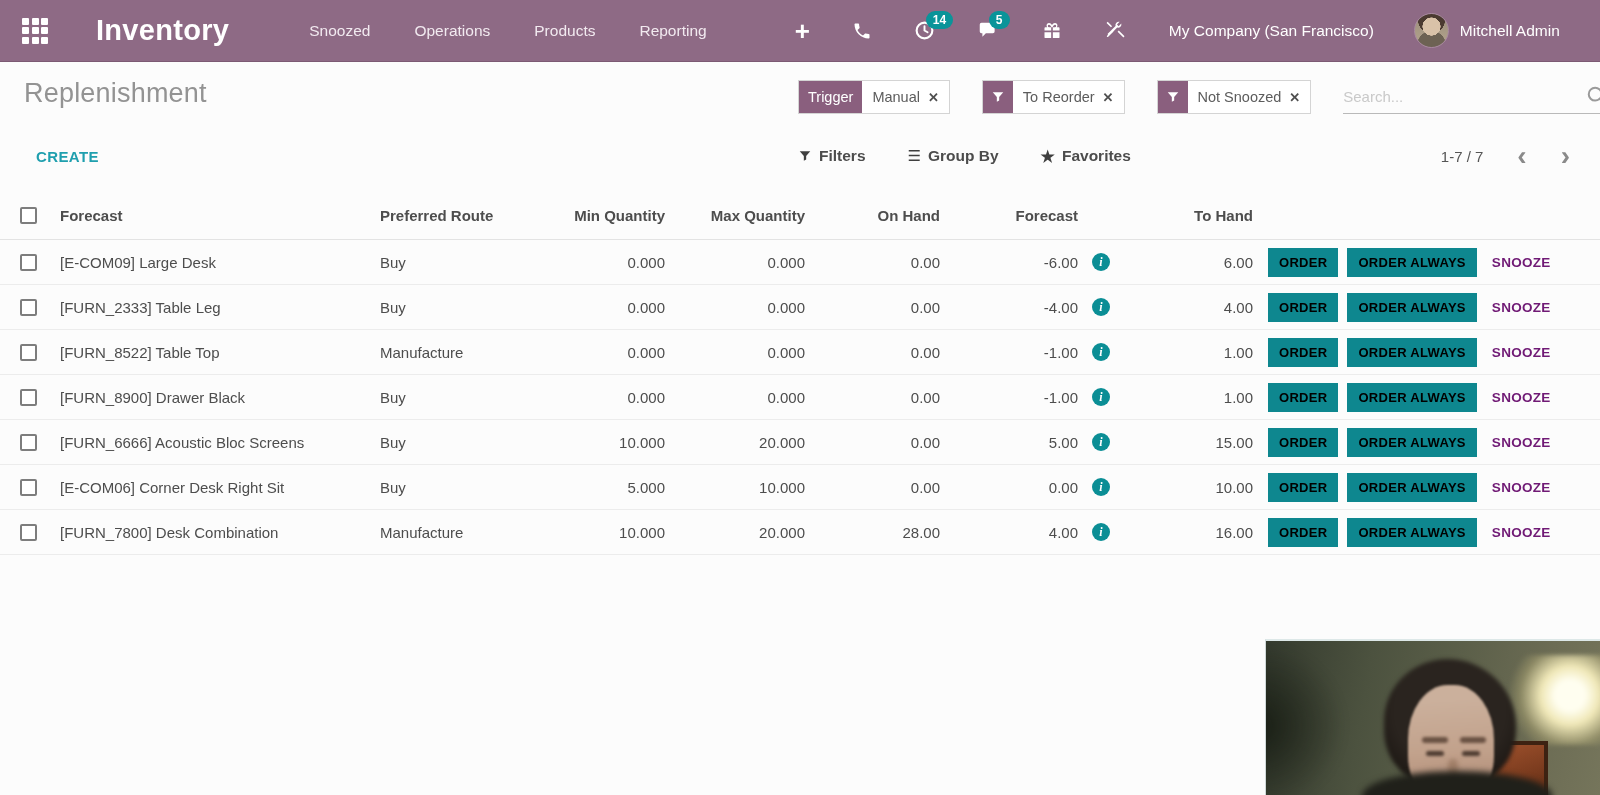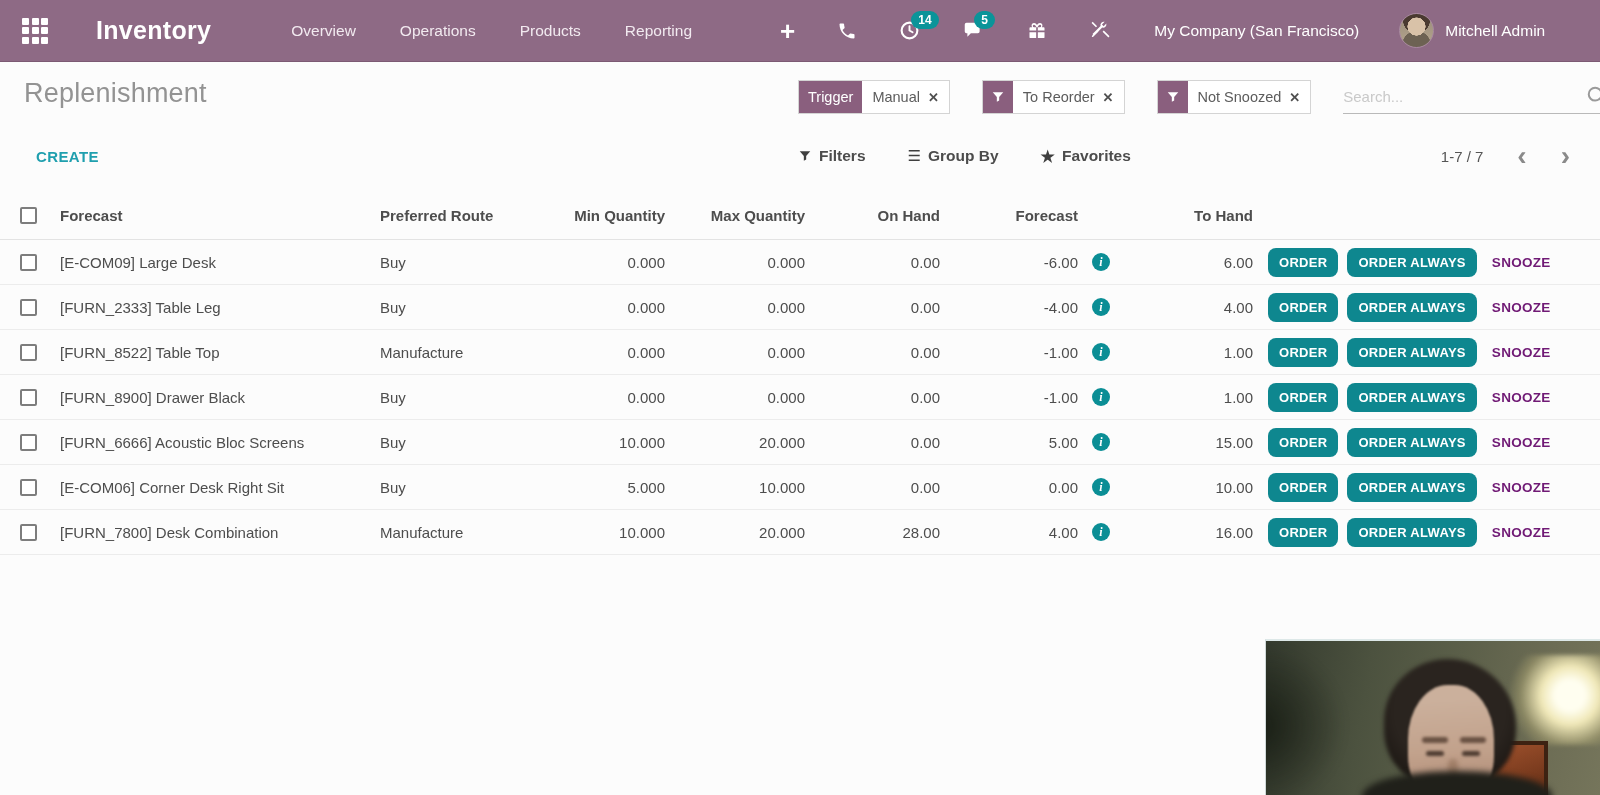--- a/index.html
+++ b/index.html
@@ -4,21 +4,21 @@
 <style>
   * { margin:0; padding:0; box-sizing:border-box; }
   html,body { width:1600px; height:795px; overflow:hidden; }
   body { font-family:"Liberation Sans", sans-serif; background:#fff; }
   .app { position:relative; width:1600px; height:795px; background:#fcfcfc; overflow:hidden; }
 
   
   .navbar { position:relative; height:62px; background:#8e6a85; display:flex; align-items:center; color:#fff; overflow:hidden; border-bottom:1px solid #7c5a73; }
   .apps-grid { width:26px; height:26px; margin-left:22px; display:grid; grid-template-columns:repeat(3,7px); grid-template-rows:repeat(3,7px); gap:2.5px; cursor:pointer; }
   .apps-grid span { background:#fff; border-radius:1px; }
-  .app-title { font-size:25px; font-weight:bold; margin-left:48px; letter-spacing:.3px; }
+  .app-title { font-size:29px; font-weight:bold; margin-left:48px; letter-spacing:.3px; }
   .nav-menu { display:flex; margin-left:80px; gap:44px; font-size:15.5px; color:#f2eaf0; }
   .nav-menu div { cursor:pointer; }
   .nav-right { display:flex; align-items:center; margin-left:46px; }
   .nav-icon { position:relative; margin-left:42px; display:flex; align-items:center; cursor:pointer; }
   .nav-icon svg { display:block; }
   .plus-glyph { font-size:26px; font-weight:bold; line-height:1; }
   .badge { position:absolute; top:-9px; left:12px; background:#0a9499; color:#fff; font-size:12px; font-weight:bold; border-radius:9px; padding:2px 7px; }
   .company { margin-left:44px; font-size:15.5px; white-space:nowrap; cursor:pointer; }
   .avatar { width:35px; height:35px; border-radius:50%; margin-left:40px; flex:none; cursor:pointer;
     background:
@@ -59,21 +59,21 @@
   .table { margin-top:14px; }
   .trow { display:grid; grid-template-columns:60px 320px 165px 120px 140px 135px 138px 40px 135px 1fr; align-items:center; height:45px; border-bottom:1px solid #ececec; background:#fcfcfc; }
   .trow.head { height:48px; border-bottom:1px solid #e3e3e3; font-weight:bold; color:#3f3f3f; }
   .cell { font-size:15px; color:#4d4d4d; }
   .num { text-align:right; }
   .checkbox { width:17px; height:17px; border:2px solid #7d7d7d; border-radius:2px; margin-left:20px; background:#fff; cursor:pointer; }
   .head .cell { font-size:15px; }
   .info-icon { width:18px; height:18px; border-radius:50%; background:#0b8e95; color:#fff; display:flex; align-items:center; justify-content:center; font-size:12px; font-weight:bold; font-family:"Liberation Serif",serif; font-style:italic; margin-left:14px; cursor:pointer; }
   .info-icon::before { content:"i"; }
   .actions { display:flex; align-items:center; gap:9px; padding-left:15px; }
-  .btn { background:#0e878f; color:#ffffff; font-size:13px; font-weight:bold; padding:7px 11px; border-radius:8px; border:none; letter-spacing:.3px; cursor:pointer; font-family:"Liberation Sans",sans-serif; white-space:nowrap; }
+  .btn { background:#0e878f; color:#000000; font-size:13px; font-weight:bold; padding:7px 11px; border-radius:0; border:none; letter-spacing:.3px; cursor:pointer; font-family:"Liberation Sans",sans-serif; white-space:nowrap; }
   .btn-flat { background:none; color:#701a75; font-size:13.5px; font-weight:bold; border:none; margin-left:6px; letter-spacing:.3px; cursor:pointer; font-family:"Liberation Sans",sans-serif; }
 
   
   .webcam { position:absolute; right:0; bottom:0; width:335px; height:156px; overflow:hidden; border-top:2px solid #dde8e8; border-left:1px solid #cfd8d8;
     background:linear-gradient(100deg,#343a2e 0%,#4c523f 30%,#5b5f49 55%,#6c6c54 80%,#75755b 100%); }
   .webcam div { position:absolute; }
   .wc-shadow-left { left:-30px; top:0; width:110px; height:170px; background:radial-gradient(ellipse at 20% 50%, rgba(15,20,12,.75), transparent 70%); filter:blur(4px); }
   .wc-lamp { right:-14px; top:14px; width:110px; height:90px; background:radial-gradient(circle at 60% 45%, #fffef0 0 18%, #f0e8b8 35%, rgba(200,190,130,.35) 60%, transparent 75%); filter:blur(2px); }
   .wc-frame { right:52px; bottom:-8px; width:66px; height:62px; background:linear-gradient(160deg,#a0522d,#7a3b1e 60%,#5a2a14); border:4px solid #3d2212; filter:blur(.6px); }
   .wc-hair { left:118px; top:18px; width:132px; height:130px; border-radius:48% 52% 45% 45%; background:radial-gradient(circle at 50% 40%, #2a241f 0 55%, #1c1713 80%); filter:blur(2px); }
@@ -97,21 +97,21 @@
         <span></span>
         <span></span>
         <span></span>
         <span></span>
         <span></span>
         <span></span>
         <span></span>
     </div>
     <div class="app-title">Inventory</div>
     <div class="nav-menu">
-      <div>Overview</div>
+      <div>Snoozed</div>
       <div>Operations</div>
       <div>Products</div>
       <div>Reporting</div>
     </div>
     <div class="nav-right">
       <div class="nav-icon">
           <span class="plus-glyph">+</span>
         </div>
       <div class="nav-icon">
         <svg width="20" height="20" viewBox="0 0 24 24">

